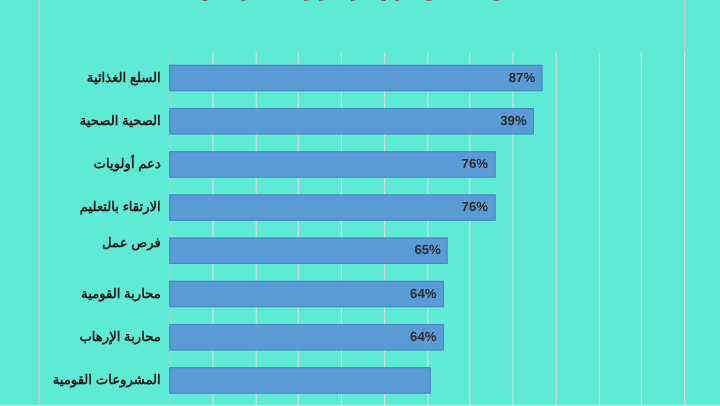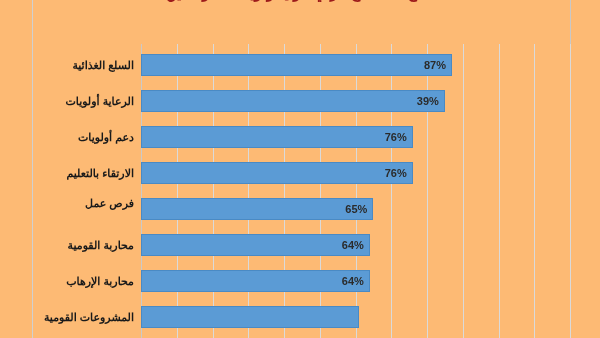--- a/index.html
+++ b/index.html
@@ -13,21 +13,21 @@
     overflow: hidden;
     font-family: "Liberation Sans", sans-serif;
     position: relative;
   }
 
   #chart-figure {
     position: absolute;
     left: 0; top: 0;
     width: 600px;
     height: 338px;
-    background: #fdba74;
+    background: #5eead4;
   }
 
   
   .frame-line {
     position: absolute;
     top: 0;
     bottom: 0;
     width: 1px;
     background: #d0d0d0;
   }
@@ -136,21 +136,21 @@
 
 <div id="chart-figure">
 
   <div class="frame-line left"></div>
   <div class="frame-line right"></div>
 
   <div id="chart-title">نتائج استطلاع الرأي حول أولويات المواطنين</div>
 
   <div id="labels-layer">
       <div class="cat-label" style="top: 10px; color: rgb(26, 26, 26);">السلع الغذائية</div>
-      <div class="cat-label" style="top: 46px; color: rgb(26, 26, 26);">الرعاية أولويات</div>
+      <div class="cat-label" style="top: 46px; color: rgb(26, 26, 26);">الصحية الصحية</div>
       <div class="cat-label" style="top: 82px; color: rgb(26, 26, 26);">دعم أولويات</div>
       <div class="cat-label" style="top: 118px; color: rgb(26, 26, 26); text-align: right;">الارتقاء بالتعليم</div>
       <div class="cat-label" style="top: 148px; color: rgb(26, 26, 26);">فرص عمل</div>
       <div class="cat-label" style="top: 190px; color: rgb(26, 26, 26);">محاربة القومية</div>
       <div class="cat-label" style="top: 262px; color: rgb(26, 26, 26);">المشروعات القومية</div>
       <div class="cat-label" style="top: 226px; color: rgb(26, 26, 26);">محاربة الإرهاب</div>
     </div>
 
   <div id="plot-area">
     <div class="axis-line"></div>

